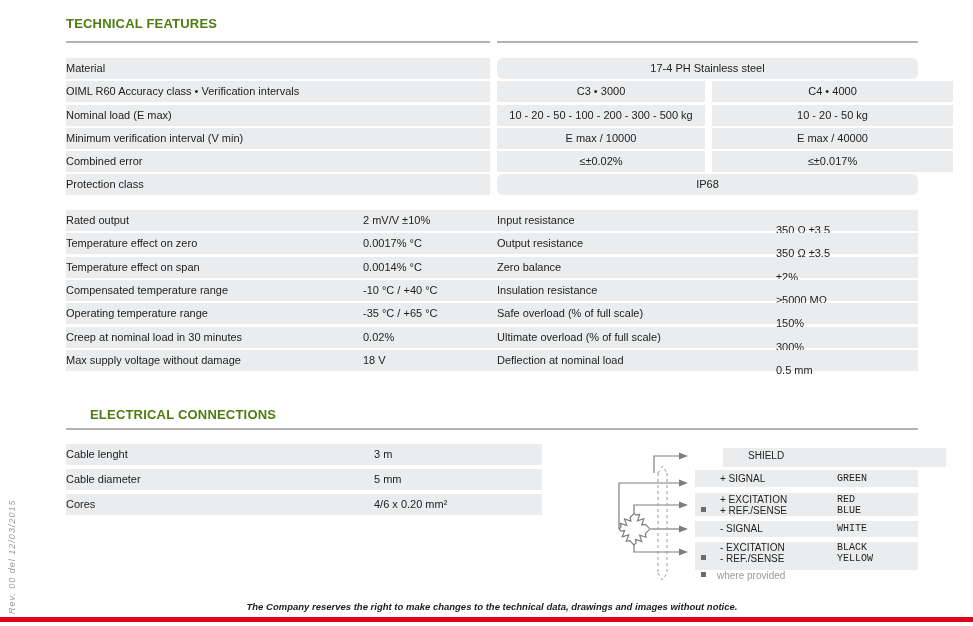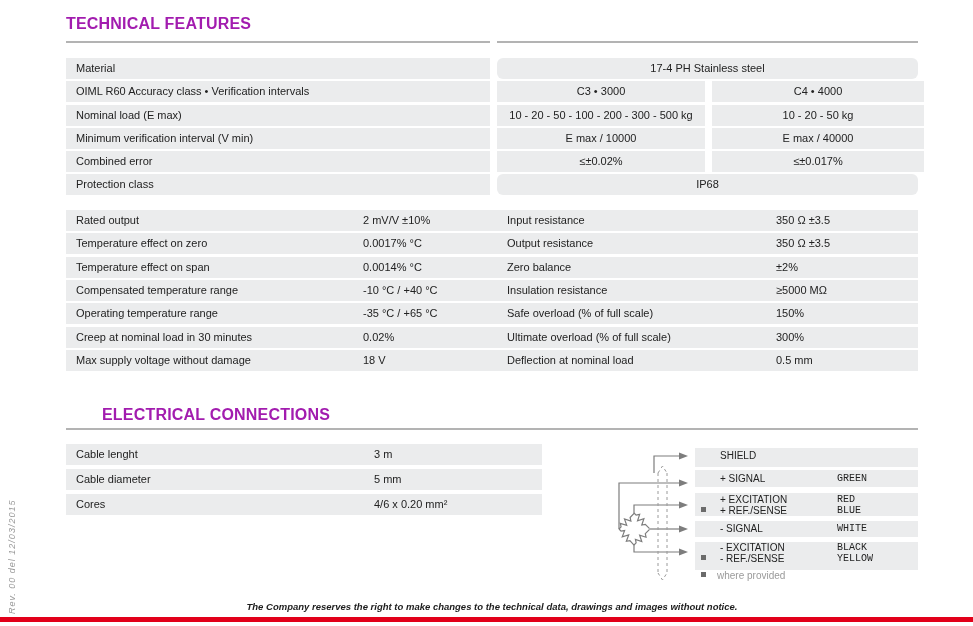--- a/index.html
+++ b/index.html
@@ -1,30 +1,30 @@
 <!DOCTYPE html>
 <html><head>
 <meta charset="utf-8">
 <style>
   html,body{margin:0;padding:0;background:#fff;}
   #page{position:relative;width:973px;height:626px;background:#fff;overflow:hidden;
         font-family:"Liberation Sans",sans-serif;color:#222;}
-  .sec-title{position:absolute;font-weight:700;font-size:16px;line-height:16px;color:#a21caf;letter-spacing:.2px;white-space:nowrap;}
+  .sec-title{position:absolute;font-weight:700;font-size:13px;line-height:16px;color:#4d7c0f;letter-spacing:.2px;white-space:nowrap;}
   .rule{position:absolute;height:2px;background:#b3b3b3;}
   .trow{position:absolute;height:21px;background:#ebeced;font-size:11px;line-height:21px;white-space:nowrap;box-sizing:border-box;}
-  .lblpad{padding-left:10px;}
+  .lblpad{}
   .ga-l{left:66px;width:424px;}
   .ga-s{left:497px;width:421px;text-align:center;border-radius:6px;}
   .ga-1{left:497px;width:208px;text-align:center;}
-  .ga-2{left:712px;width:212px;text-align:center;}
+  .ga-2{left:712px;width:241px;text-align:center;}
   .bl{left:66px;width:476px;}
   .br{left:497px;width:421px;}
   .inval{position:absolute;top:0;line-height:21px;}
   .bl .inval{left:297px;}
-  .br .inval{left:279px;}
+  .br .inval{left:279px;margin-top:10px;}
   .ec .inval{left:308px;}
   .wbar{position:absolute;left:695px;width:223px;background:#ebeced;font-size:10px;color:#222;}
   .wl{position:absolute;left:25px;white-space:nowrap;}
   .wc{position:absolute;left:142px;white-space:nowrap;font-family:Liberation Mono, monospace;}
   .sq{position:absolute;width:5px;height:5px;background:#6b6b6b;}
   .note{position:absolute;left:717px;top:570px;font-size:10px;color:#9a9a9a;white-space:nowrap;}
   .footer{position:absolute;left:66px;width:852px;top:601px;text-align:center;
           font-style:italic;font-weight:600;font-size:9.5px;color:#1c1c1c;white-space:nowrap;}
   .rev{position:absolute;left:7px;top:614px;transform:rotate(-90deg);transform-origin:0 0;
        font-style:italic;font-size:9px;letter-spacing:1px;color:#9a9a9a;white-space:nowrap;}
@@ -70,21 +70,21 @@
   <div class="trow bl" style="top:350px"><span class="lblpad">Max supply voltage without damage</span><span class="inval">18 V</span></div>
 
   <div class="trow br" style="top:210px"><span class="lblpad">Input resistance</span><span class="inval">350 Ω ±3.5</span></div>
   <div class="trow br" style="top:233px"><span class="lblpad">Output resistance</span><span class="inval">350 Ω ±3.5</span></div>
   <div class="trow br" style="top:257px"><span class="lblpad">Zero balance</span><span class="inval">±2%</span></div>
   <div class="trow br" style="top:280px"><span class="lblpad">Insulation resistance</span><span class="inval">≥5000 MΩ</span></div>
   <div class="trow br" style="top:303px"><span class="lblpad">Safe overload (% of full scale)</span><span class="inval">150%</span></div>
   <div class="trow br" style="top:327px"><span class="lblpad">Ultimate overload (% of full scale)</span><span class="inval">300%</span></div>
   <div class="trow br" style="top:350px"><span class="lblpad">Deflection at nominal load</span><span class="inval">0.5 mm</span></div>
 
-  <div class="sec-title" style="left:66px;top:407px;padding-left:36px;">ELECTRICAL CONNECTIONS</div>
+  <div class="sec-title" style="left:54px;top:407px;padding-left:36px;">ELECTRICAL CONNECTIONS</div>
   <div class="rule" style="left:66px;top:428px;width:852px;"></div>
 
   <div class="trow bl ec" style="top:444px"><span class="lblpad">Cable lenght</span><span class="inval">3 m</span></div>
   <div class="trow bl ec" style="top:469px"><span class="lblpad">Cable diameter</span><span class="inval">5 mm</span></div>
   <div class="trow bl ec" style="top:494px"><span class="lblpad">Cores</span><span class="inval">4/6 x 0.20 mm²</span></div>
 
   <svg style="position:absolute;left:605px;top:445px;" width="90" height="140" viewBox="0 0 90 140">
     <g stroke="#7d7d7d" stroke-width="1.2" fill="none">
       <path d="M49,28 V11 H74"></path>
       <path d="M14,84 V38 H74"></path>
@@ -109,21 +109,21 @@
     </g>
     <g fill="#7d7d7d">
       <polygon points="74,7.5 83,11 74,14.5"></polygon>
       <polygon points="74,34.5 83,38 74,41.5"></polygon>
       <polygon points="74,56.5 83,60 74,63.5"></polygon>
       <polygon points="74,80.5 83,84 74,87.5"></polygon>
       <polygon points="74,103.5 83,107 74,110.5"></polygon>
     </g>
   </svg>
 
-  <div class="wbar" style="top:448px;height:19px;line-height:16px;">
+  <div class="wbar" style="top:448px;height:19px;line-height:16px;margin-left:28px;">
     <span class="wl">SHIELD</span>
   </div>
   <div class="wbar" style="top:470px;height:17px;line-height:17px;">
     <span class="wl">+ SIGNAL</span>
     <span class="wc">GREEN</span>
   </div>
   <div class="wbar" style="top:493px;height:23px;">
     <span class="wl" style="top:1px">+ EXCITATION</span>
     <span class="wc" style="top:1px">RED</span>
     <span class="sq" style="left:6px;top:14px;"></span>

